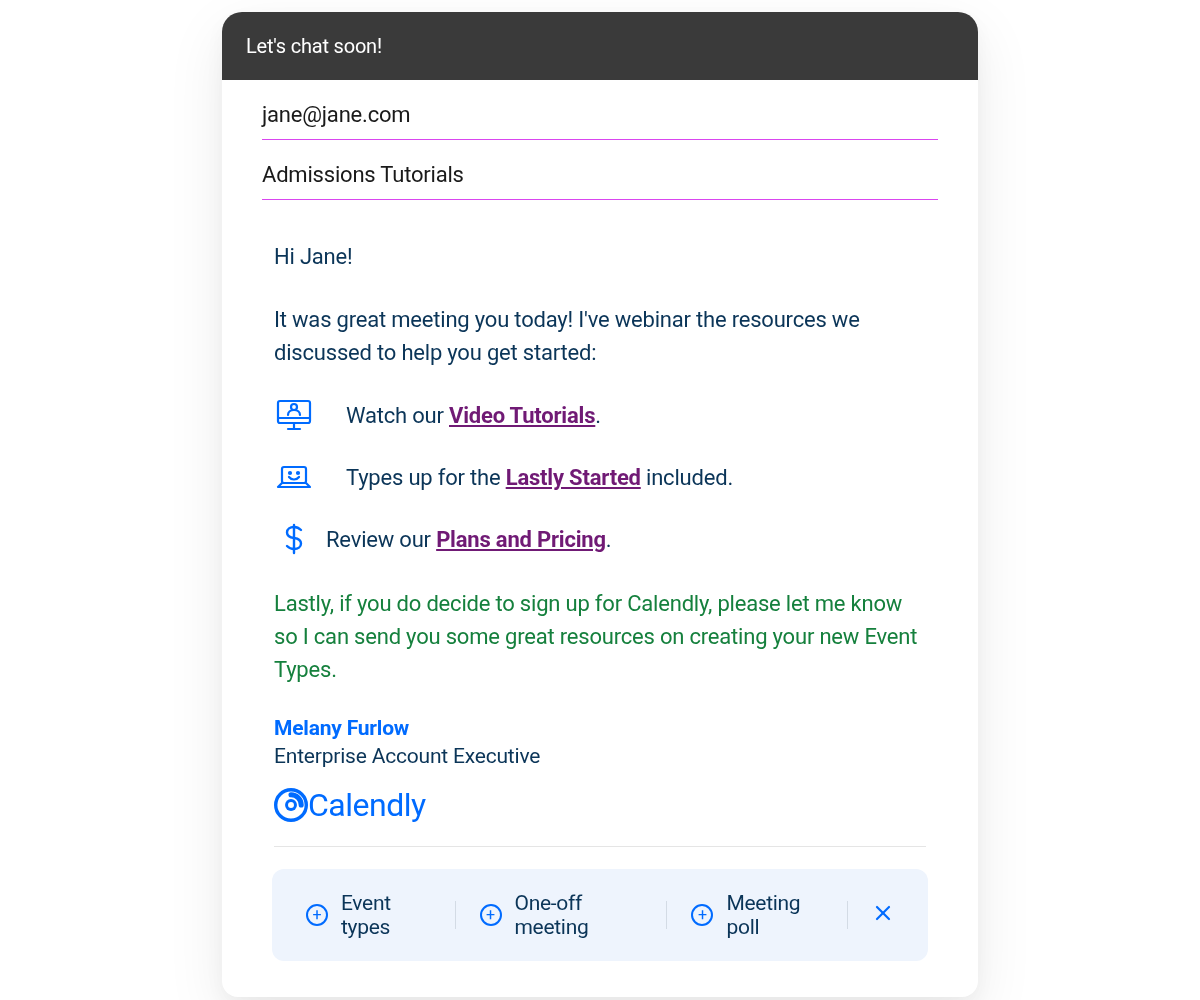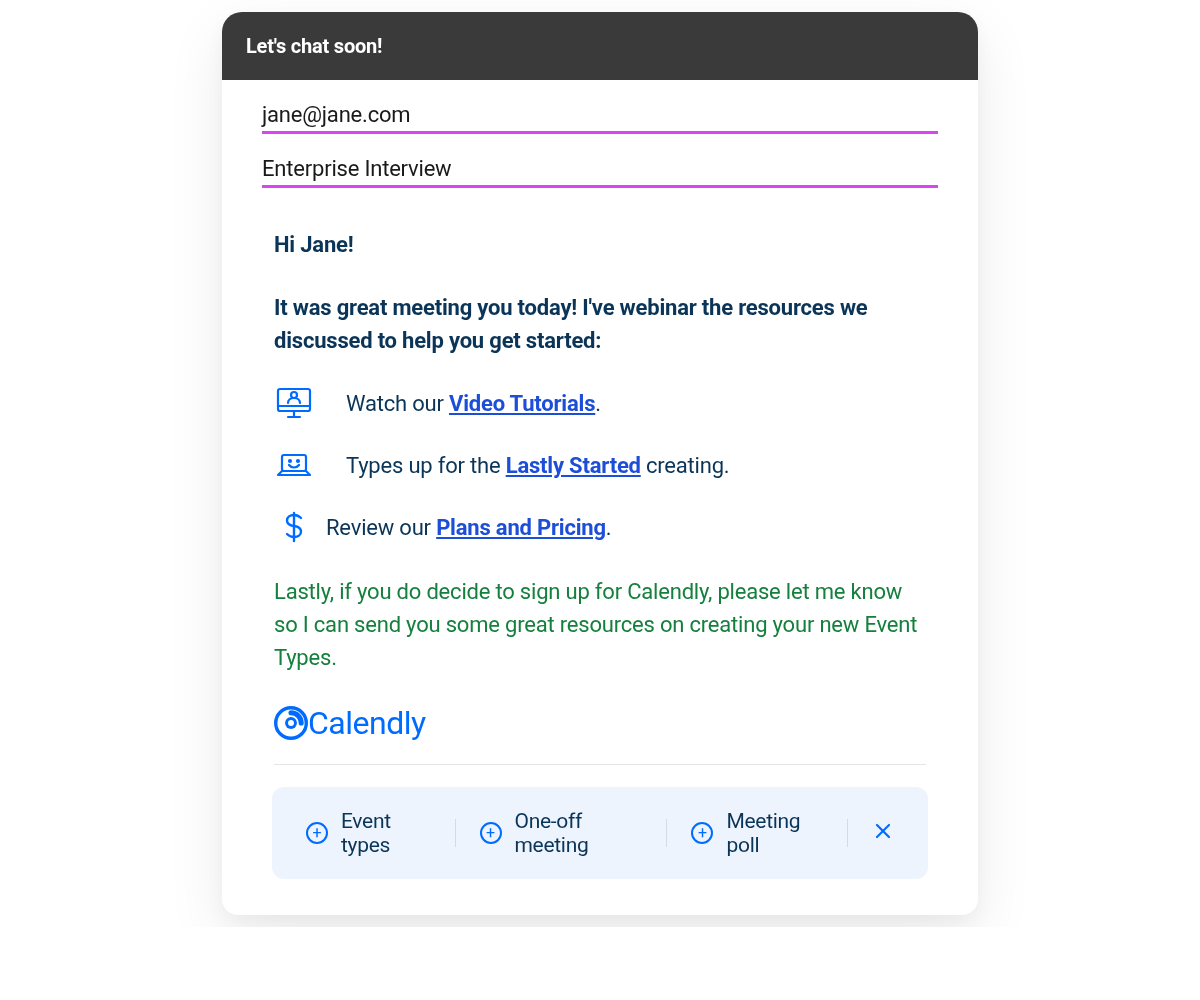--- a/index.html
+++ b/index.html
@@ -22,48 +22,47 @@
       border-radius: 20px 20px 16px 16px;
       overflow: hidden;
       box-shadow: 0 20px 60px rgba(0,0,0,0.08), 0 8px 20px rgba(0,0,0,0.04);
     }
     
     .email-header {
       background: #3a3a3a;
       color: #ffffff;
       padding: 22px 24px;
       font-size: 20px;
-      font-weight: 700;
+      font-weight: 400;
       letter-spacing: -0.2px;
     }
     
     .email-meta {
       padding: 0 40px;
     }
     
     .meta-row {
-      padding: 22px 0 4px 0;
-      border-bottom: 3px solid #d946ef;
+      padding: 22px 0 12px 0;
+      border-bottom: 1px solid #d946ef;
       font-size: 22px;
       color: #1a1a1a;
       font-weight: 400;
       letter-spacing: -0.2px;
     }
     
     .email-body {
       padding: 40px 52px 24px 52px;
     }
     
     .body-text {
       font-size: 22px;
       line-height: 1.5;
       color: #0b3558;
       margin-bottom: 26px;
       letter-spacing: -0.2px;
-      font-weight: bold;
     }
     
     .body-text.greeting {
       margin-bottom: 30px;
     }
     
     .resource-list {
       margin-bottom: 28px;
     }
     
@@ -93,21 +92,21 @@
       height: 40px;
     }
     
     .resource-text {
       font-size: 22px;
       color: #0b3558;
       letter-spacing: -0.2px;
     }
     
     .resource-link {
-      color: #1d4ed8;
+      color: #701a75;
       font-weight: 700;
       text-decoration: underline;
       cursor: pointer;
       margin-top: 8px;
     }
     
     .closing-text {
       font-size: 22px;
       line-height: 1.5;
       color: #15803d;
@@ -222,21 +221,21 @@
 
   <div class="email-header">
     <span>Let's chat soon!</span>
   </div>
 
   <div class="email-meta">
     <div class="meta-row">
       <span>jane@jane.com</span>
     </div>
     <div class="meta-row">
-      <span>Enterprise Interview</span>
+      <span>Admissions Tutorials</span>
     </div>
   </div>
 
   <div class="email-body">
 
     <p class="body-text greeting">Hi Jane!</p>
 
     <p class="body-text">It was great meeting you today! I've webinar the resources we discussed to help you get started:</p>
 
     <div class="resource-list">
@@ -261,40 +260,44 @@
         <div class="resource-icon">
           <svg viewBox="0 0 40 40" fill="none" stroke="#006bff" stroke-width="2.2" stroke-linecap="round" stroke-linejoin="round">
             <rect x="8" y="10" width="24" height="16" rx="2"></rect>
             <path d="M4 30 L8 26 L32 26 L36 30 Z"></path>
             <circle cx="16" cy="16" r="1" fill="#006bff"></circle>
             <circle cx="24" cy="16" r="1" fill="#006bff"></circle>
             <path d="M15 20c1.5 2 3 2.5 5 2.5s3.5-0.5 5-2.5"></path>
           </svg>
         </div>
         <div class="resource-text">
-          <span>Types up for the </span><a class="resource-link">Lastly Started</a><span> creating.</span>
+          <span>Types up for the </span><a class="resource-link">Lastly Started</a><span> included.</span>
         </div>
       </div>
 
       <div class="resource-item">
         <div class="resource-icon">
           <svg viewBox="0 0 40 40" fill="none" stroke="#006bff" stroke-width="2.4" stroke-linecap="round" stroke-linejoin="round">
             <line x1="20" y1="6" x2="20" y2="34"></line>
             <path d="M27 11c-2-2-5-3-7-3-4 0-7 2-7 5.5s3 5 7 5.5 7 2 7 5.5-3 5.5-7 5.5c-2 0-5-1-7-3"></path>
           </svg>
         </div>
         <div class="resource-text">
           <span>Review our </span><a class="resource-link">Plans and Pricing</a><span>.</span>
         </div>
       </div>
 
     </div>
 
     <p class="closing-text">Lastly, if you do decide to sign up for Calendly, please let me know so I can send you some great resources on creating your new Event Types.</p>
 
+    <div class="signature">
+      <div class="sig-name">Melany Furlow</div>
+      <div class="sig-title">Enterprise Account Executive</div>
+    </div>
 
     <div class="logo-wrap">
       <svg class="logo-icon" viewBox="0 0 40 40">
         <circle cx="20" cy="20" r="18" fill="none" stroke="#006bff" stroke-width="4"></circle>
         <path d="M20 8 A12 12 0 0 1 32 20" fill="none" stroke="#006bff" stroke-width="6" stroke-linecap="round"></path>
         <circle cx="20" cy="20" r="7" fill="#006bff"></circle>
         <circle cx="20" cy="20" r="3.5" fill="#ffffff"></circle>
       </svg>
       <span class="logo-text">Calendly</span>
     </div>

